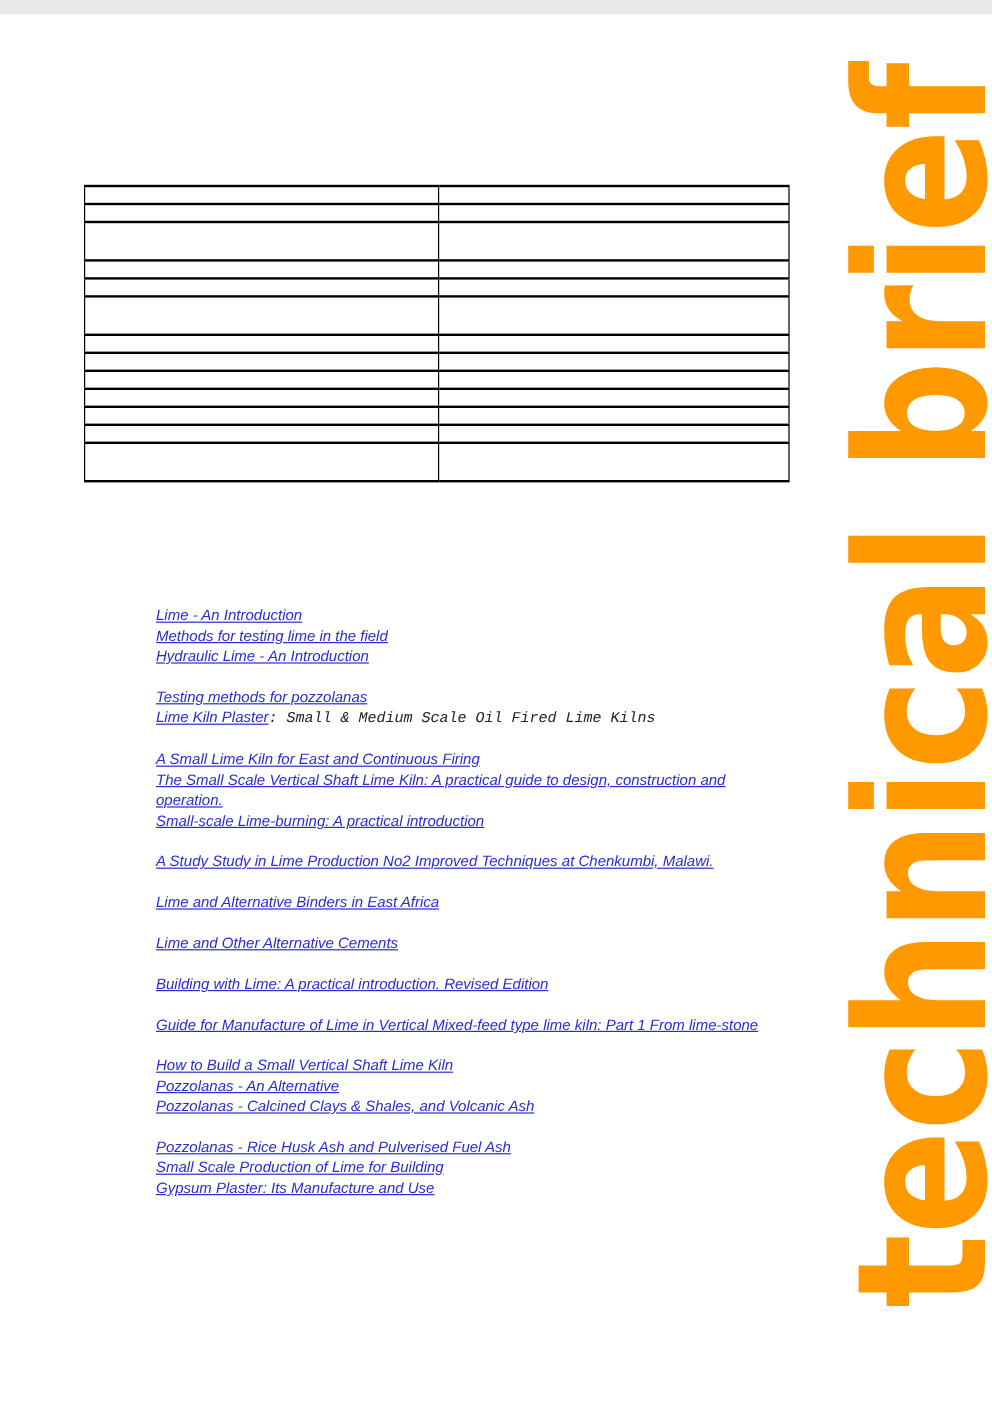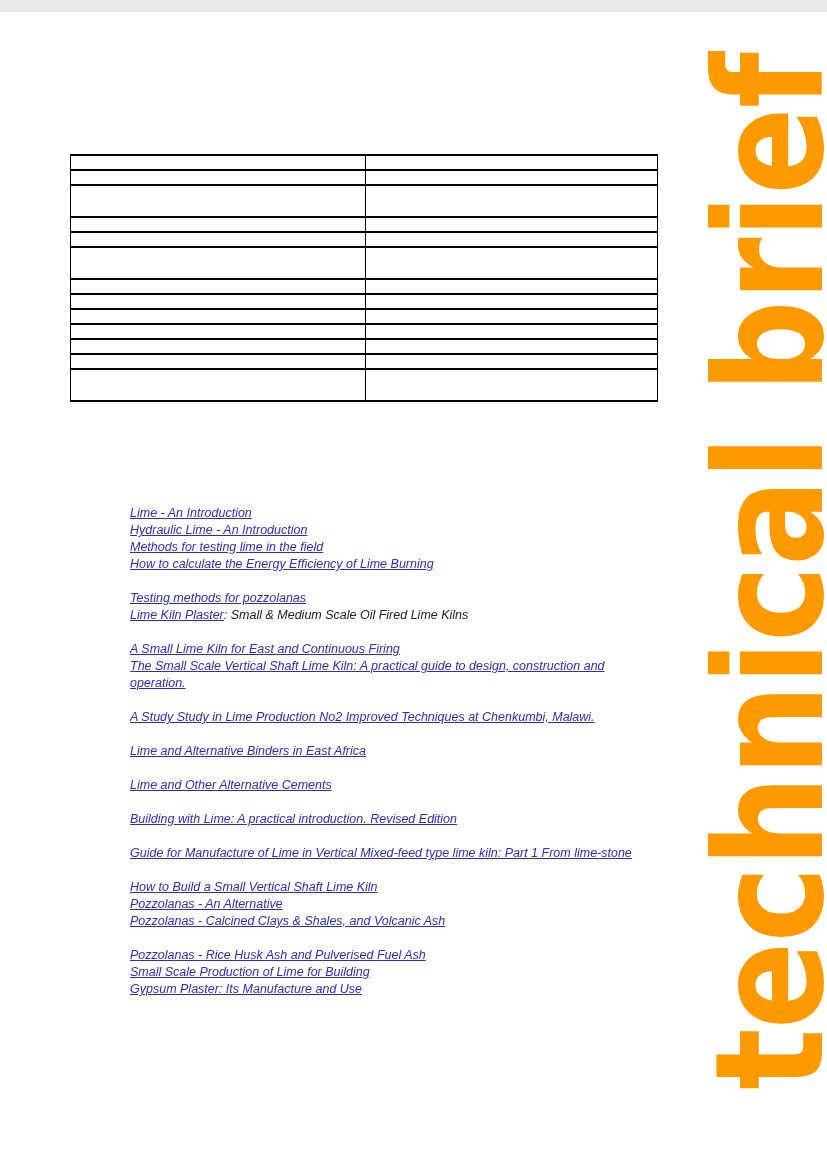--- a/index.html
+++ b/index.html
@@ -50,21 +50,21 @@
     line-height: 17px;
     color: #222;
   }
   .link-group { margin: 0 0 17px 0; }
   .link-group:last-child { margin-bottom: 0; }
   .doc-link {
     color: var(--link-color);
     text-decoration: underline;
     cursor: pointer;
   }
-  .link-suffix { color: #222; text-decoration: none; }
+  .link-suffix { color: #222; text-decoration: none; font-family: Liberation Mono, monospace; }
 
   
   .banner {
     position: absolute;
     left: 695px;
     top: 1078px;
     transform-origin: 0 0;
     transform: rotate(-90deg) scaleX(0.86);
     font-family: "DejaVu Sans", sans-serif;
     font-weight: 700;
@@ -137,31 +137,31 @@
         <tr>
           <td></td>
           <td></td>
         </tr>
       </tbody>
   </table>
 
   <div class="links">
       <div class="link-group">
         <div class="link-line"><a class="doc-link">Lime - An Introduction</a></div>
+        <div class="link-line"><a class="doc-link">Methods for testing lime in the field</a></div>
         <div class="link-line"><a class="doc-link">Hydraulic Lime - An Introduction</a></div>
-        <div class="link-line"><a class="doc-link">Methods for testing lime in the field</a></div>
-        <div class="link-line"><a class="doc-link">How to calculate the Energy Efficiency of Lime Burning</a></div>
       </div>
       <div class="link-group">
         <div class="link-line"><a class="doc-link">Testing methods for pozzolanas</a></div>
         <div class="link-line"><a class="doc-link">Lime Kiln Plaster</a><span class="link-suffix">: Small &amp; Medium Scale Oil Fired Lime Kilns</span></div>
       </div>
       <div class="link-group">
         <div class="link-line"><a class="doc-link">A Small Lime Kiln for East and Continuous Firing</a></div>
         <div class="link-line"><a class="doc-link">The Small Scale Vertical Shaft Lime Kiln: A practical guide to design, construction and operation.</a></div>
+        <div class="link-line"><a class="doc-link">Small-scale Lime-burning: A practical introduction</a></div>
       </div>
       <div class="link-group">
         <div class="link-line"><a class="doc-link">A Study Study in Lime Production No2 Improved Techniques at Chenkumbi, Malawi.</a></div>
       </div>
       <div class="link-group">
         <div class="link-line"><a class="doc-link">Lime and Alternative Binders in East Africa</a></div>
       </div>
       <div class="link-group">
         <div class="link-line"><a class="doc-link">Lime and Other Alternative Cements</a></div>
       </div>

